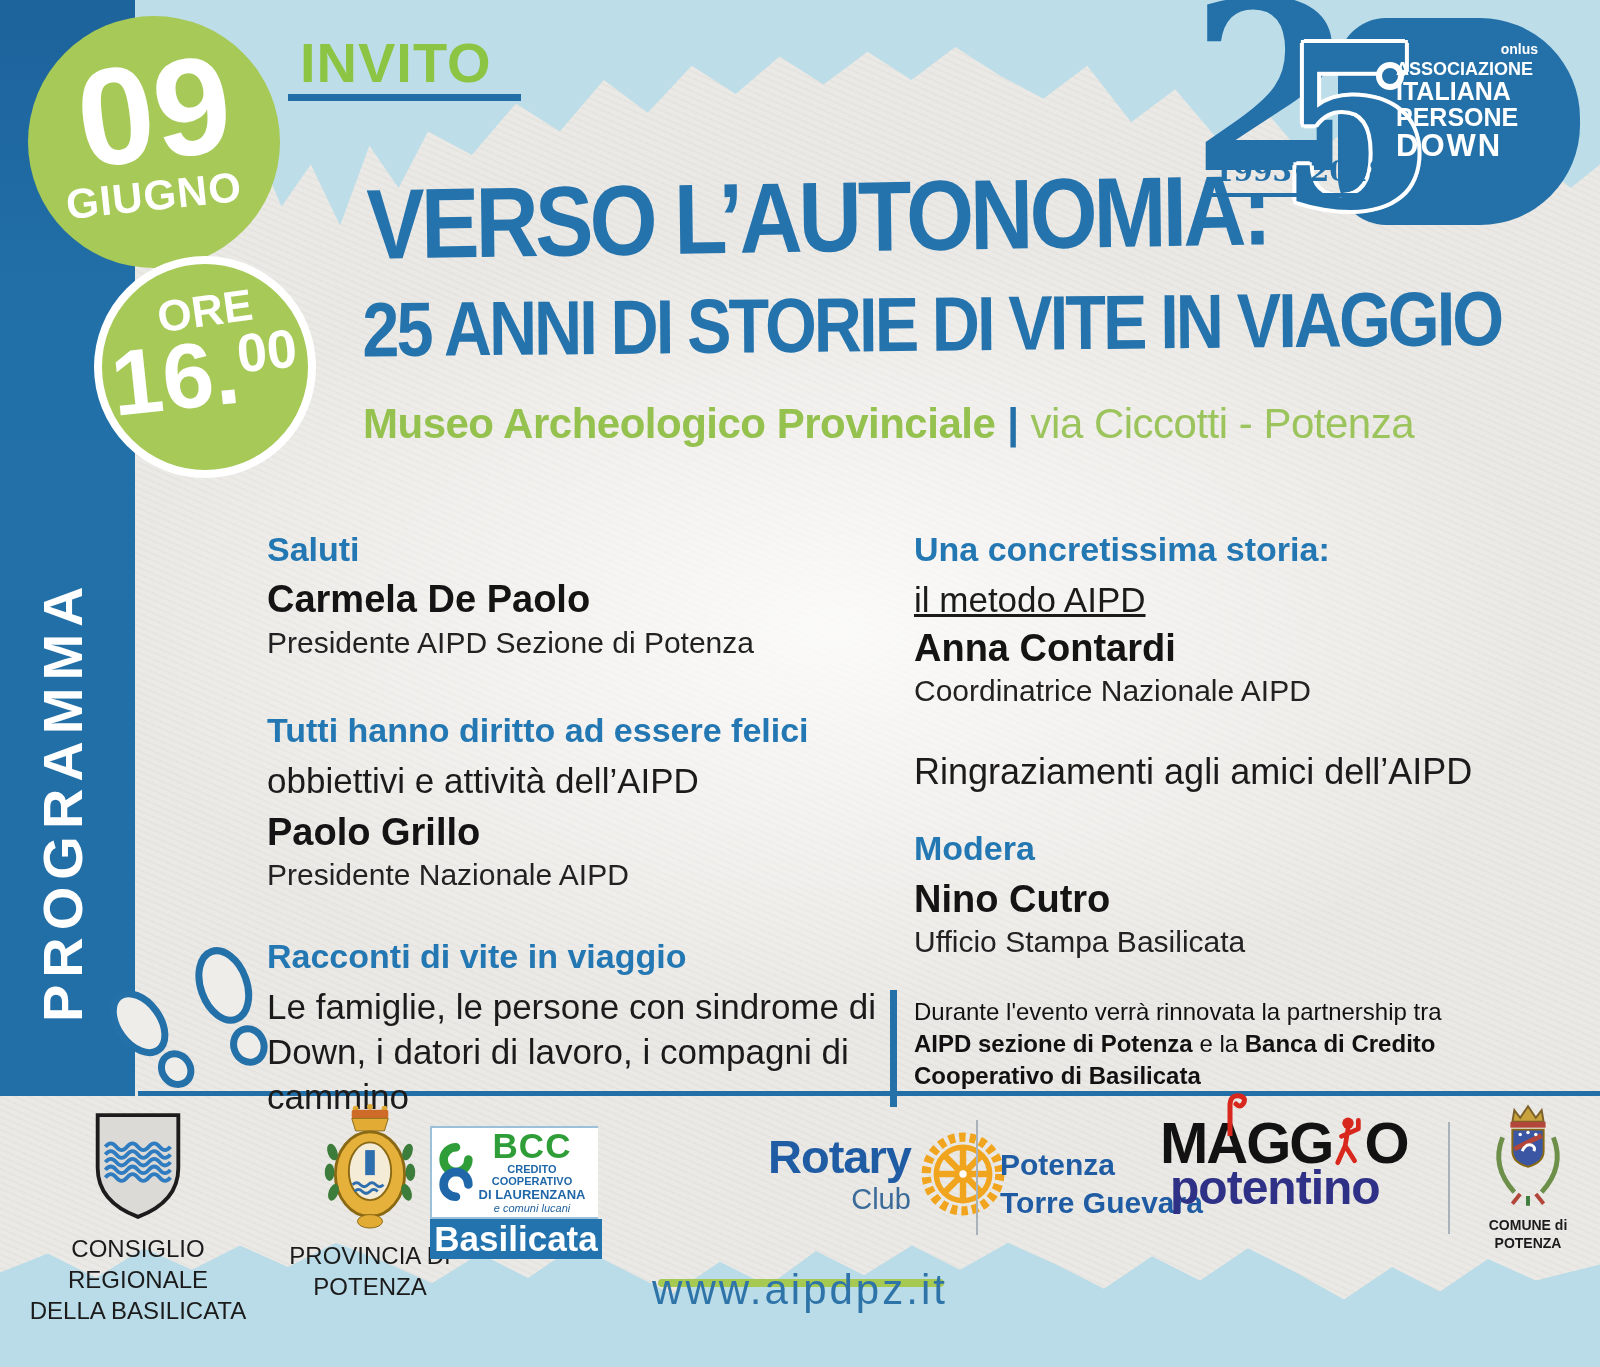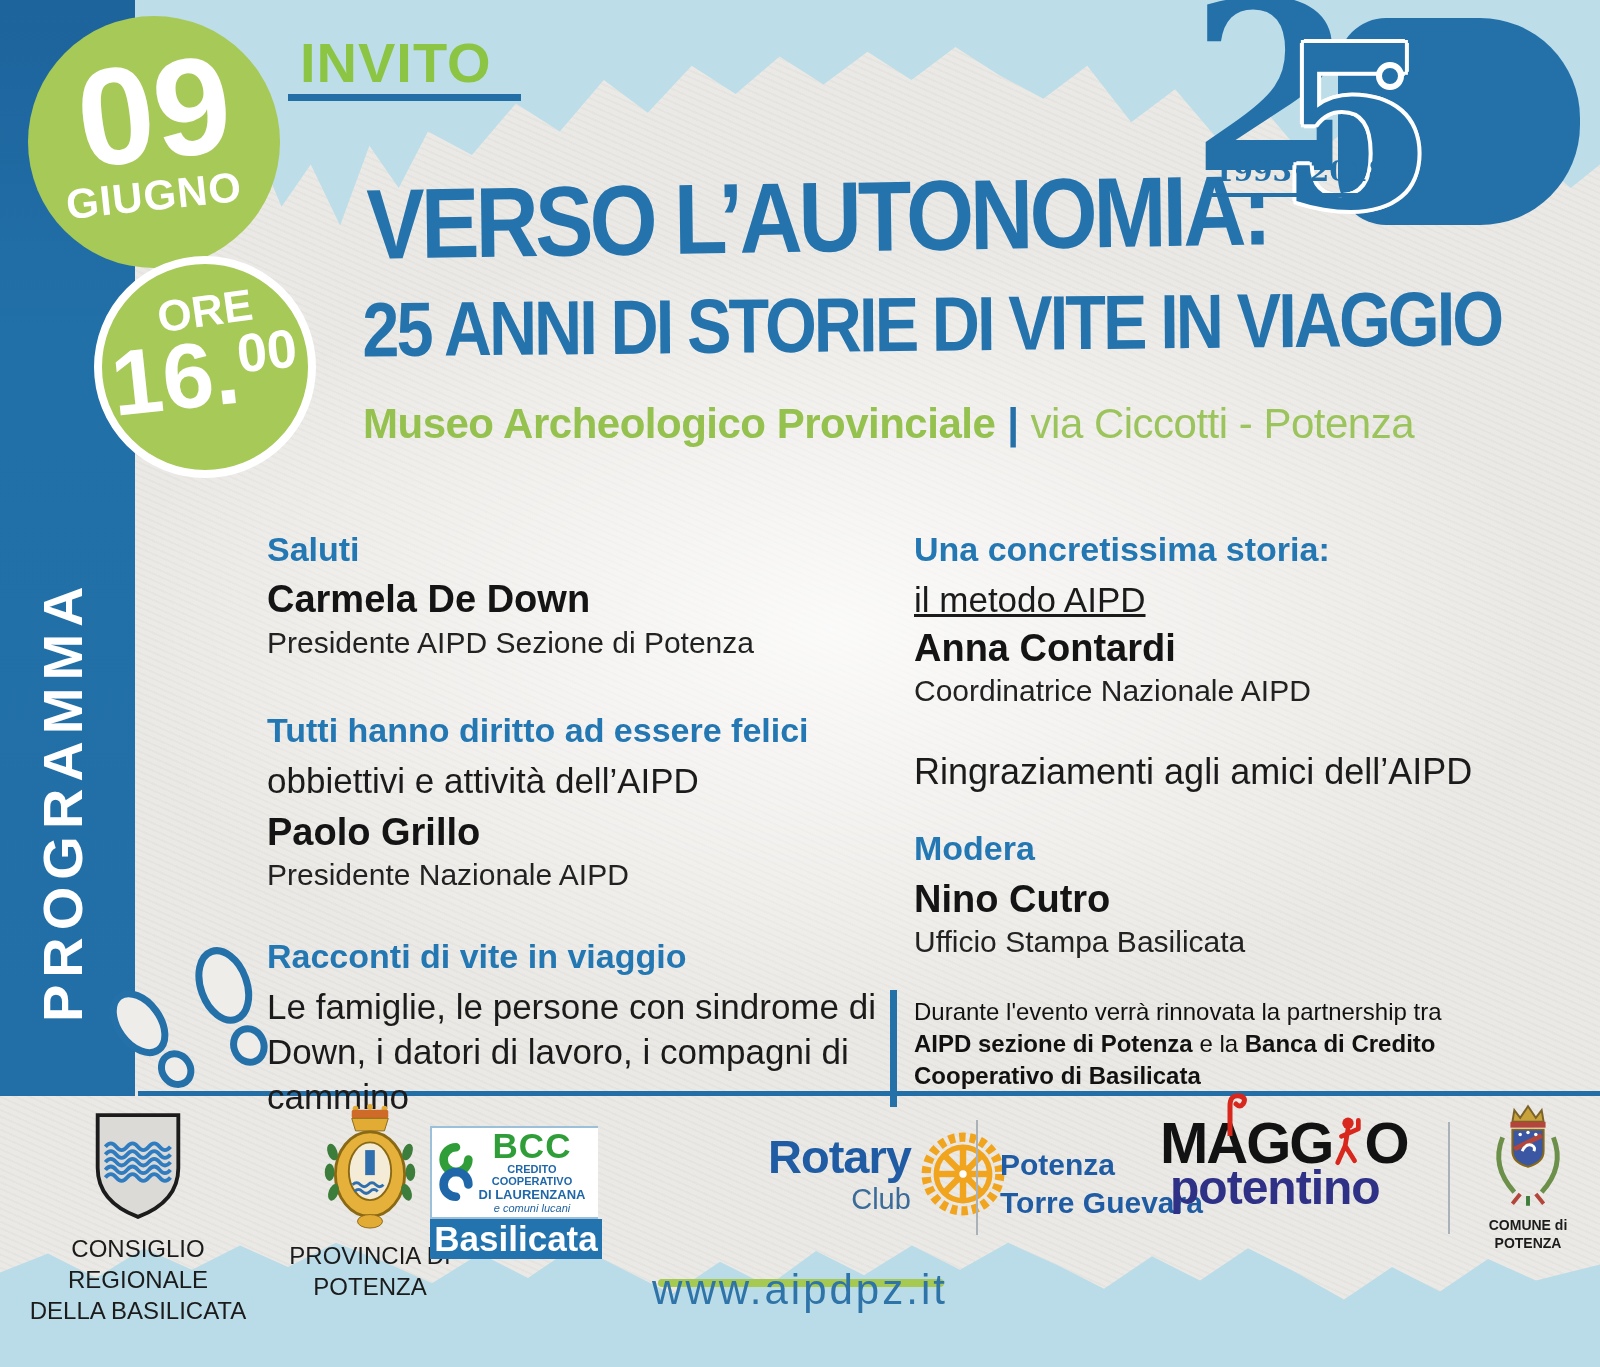--- a/index.html
+++ b/index.html
@@ -129,33 +129,40 @@
 
   <div class="invito">INVITO</div>
   <div class="invito-underline"></div>
 
   <div class="logo">
     <div class="logo-d"></div>
     <div class="logo-two">2</div>
     <div class="logo-five">5</div>
     <div class="logo-flag"></div>
     <div class="logo-years">1993•2018</div>
+    <div class="logo-text">
+      <div class="logo-onlus">onlus</div>
+      <div class="logo-l1">ASSOCIAZIONE</div>
+      <div class="logo-l2">ITALIANA</div>
+      <div class="logo-l3">PERSONE</div>
+      <div class="logo-l4">DOWN</div>
+    </div>
   </div>
 
   <div class="title1">VERSO L’AUTONOMIA:</div>
   <div class="title2">25 ANNI DI STORIE DI VITE IN VIAGGIO</div>
 
   <div class="venue">
     <span class="venue-name">Museo Archeologico Provinciale</span><span class="venue-sep">|</span><span class="venue-addr">via Ciccotti - Potenza</span>
   </div>
 
   <div class="col-left">
     <div class="sec">
       <div class="sec-heading">Saluti</div>
-      <div class="speaker">Carmela De Down</div>
+      <div class="speaker">Carmela De Paolo</div>
       <div class="role">Presidente AIPD Sezione di Potenza</div>
     </div>
     <div class="sec" style="margin-top:52px;">
       <div class="sec-heading">Tutti hanno diritto ad essere felici</div>
       <div class="desc">obbiettivi e attività dell’AIPD</div>
       <div class="speaker">Paolo Grillo</div>
       <div class="role">Presidente Nazionale AIPD</div>
     </div>
     <div class="sec" style="margin-top:46px;">
       <div class="sec-heading">Racconti di vite in viaggio</div>

